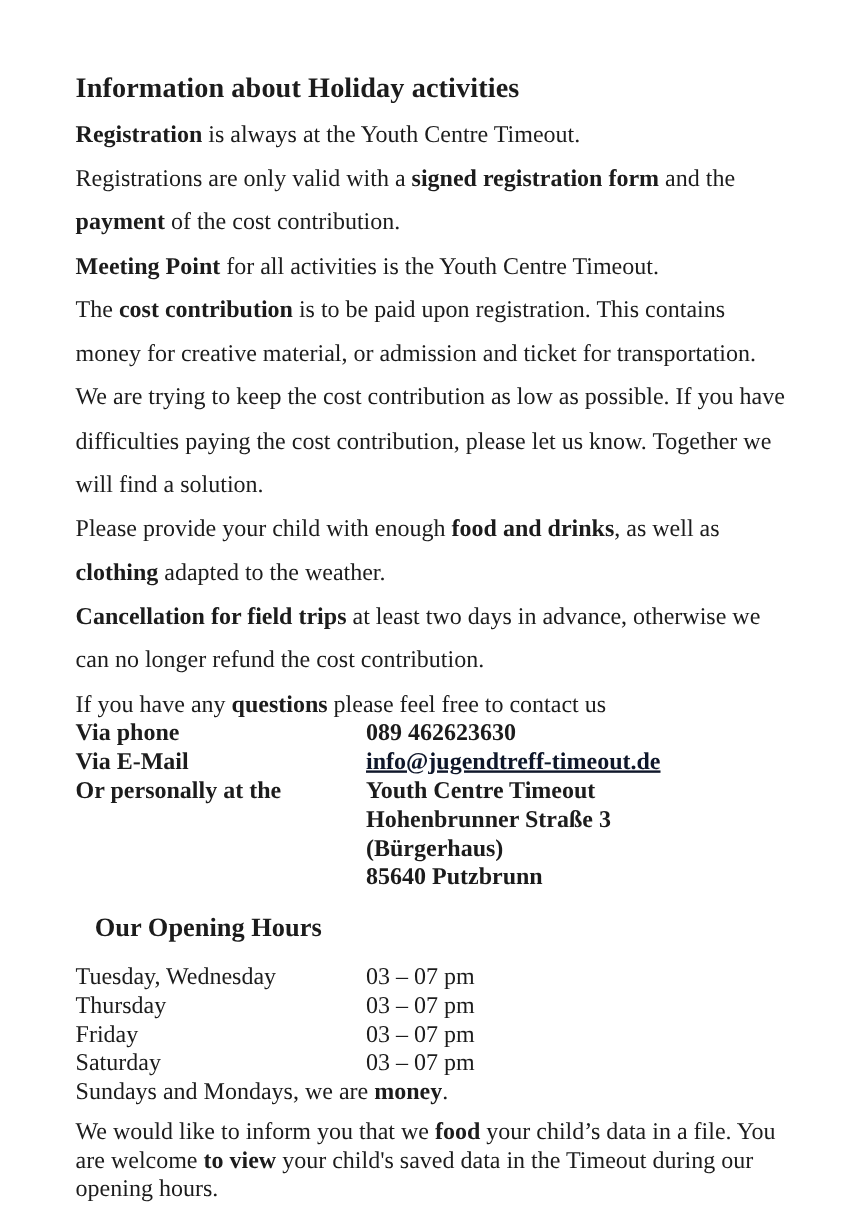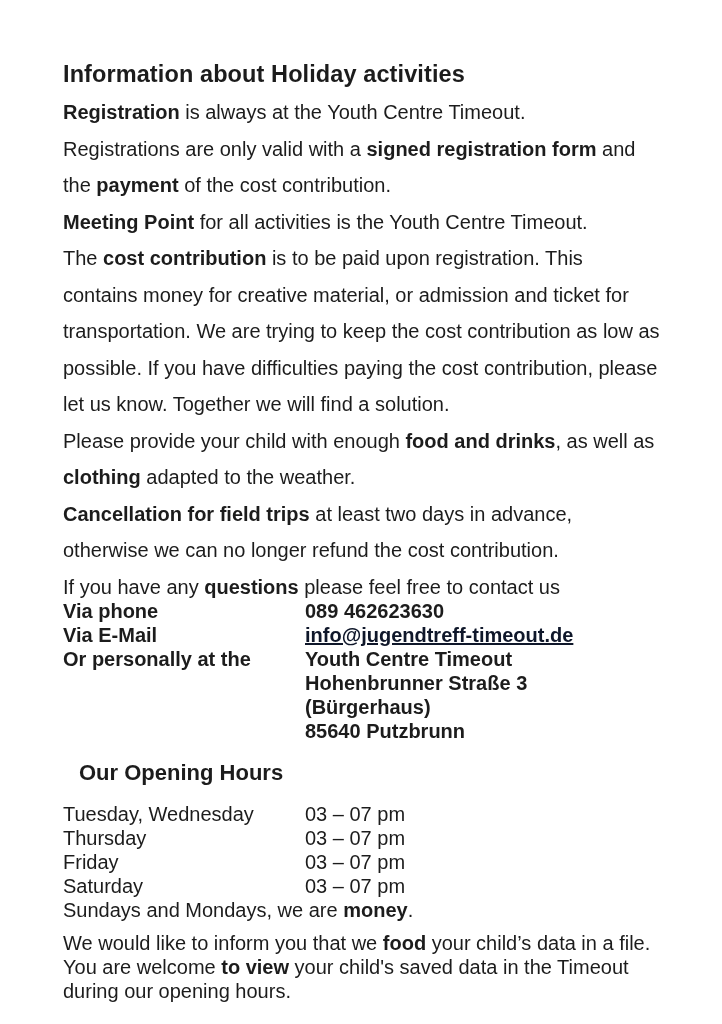--- a/index.html
+++ b/index.html
@@ -6,21 +6,21 @@
   html, body {
     margin: 0;
     padding: 0;
     background: #ffffff;
   }
   .page {
     position: relative;
     width: 722px;
     height: 1024px;
     background: #ffffff;
-    font-family: Liberation Sans, sans-serif;
+    font-family: Liberation Serif, serif;
     color: #1c1c1c;
     overflow: hidden;
   }
   .content {
     position: absolute;
     left: 63px;
     top: 60px;
     width: 597px;
   }
   .doc-title {

